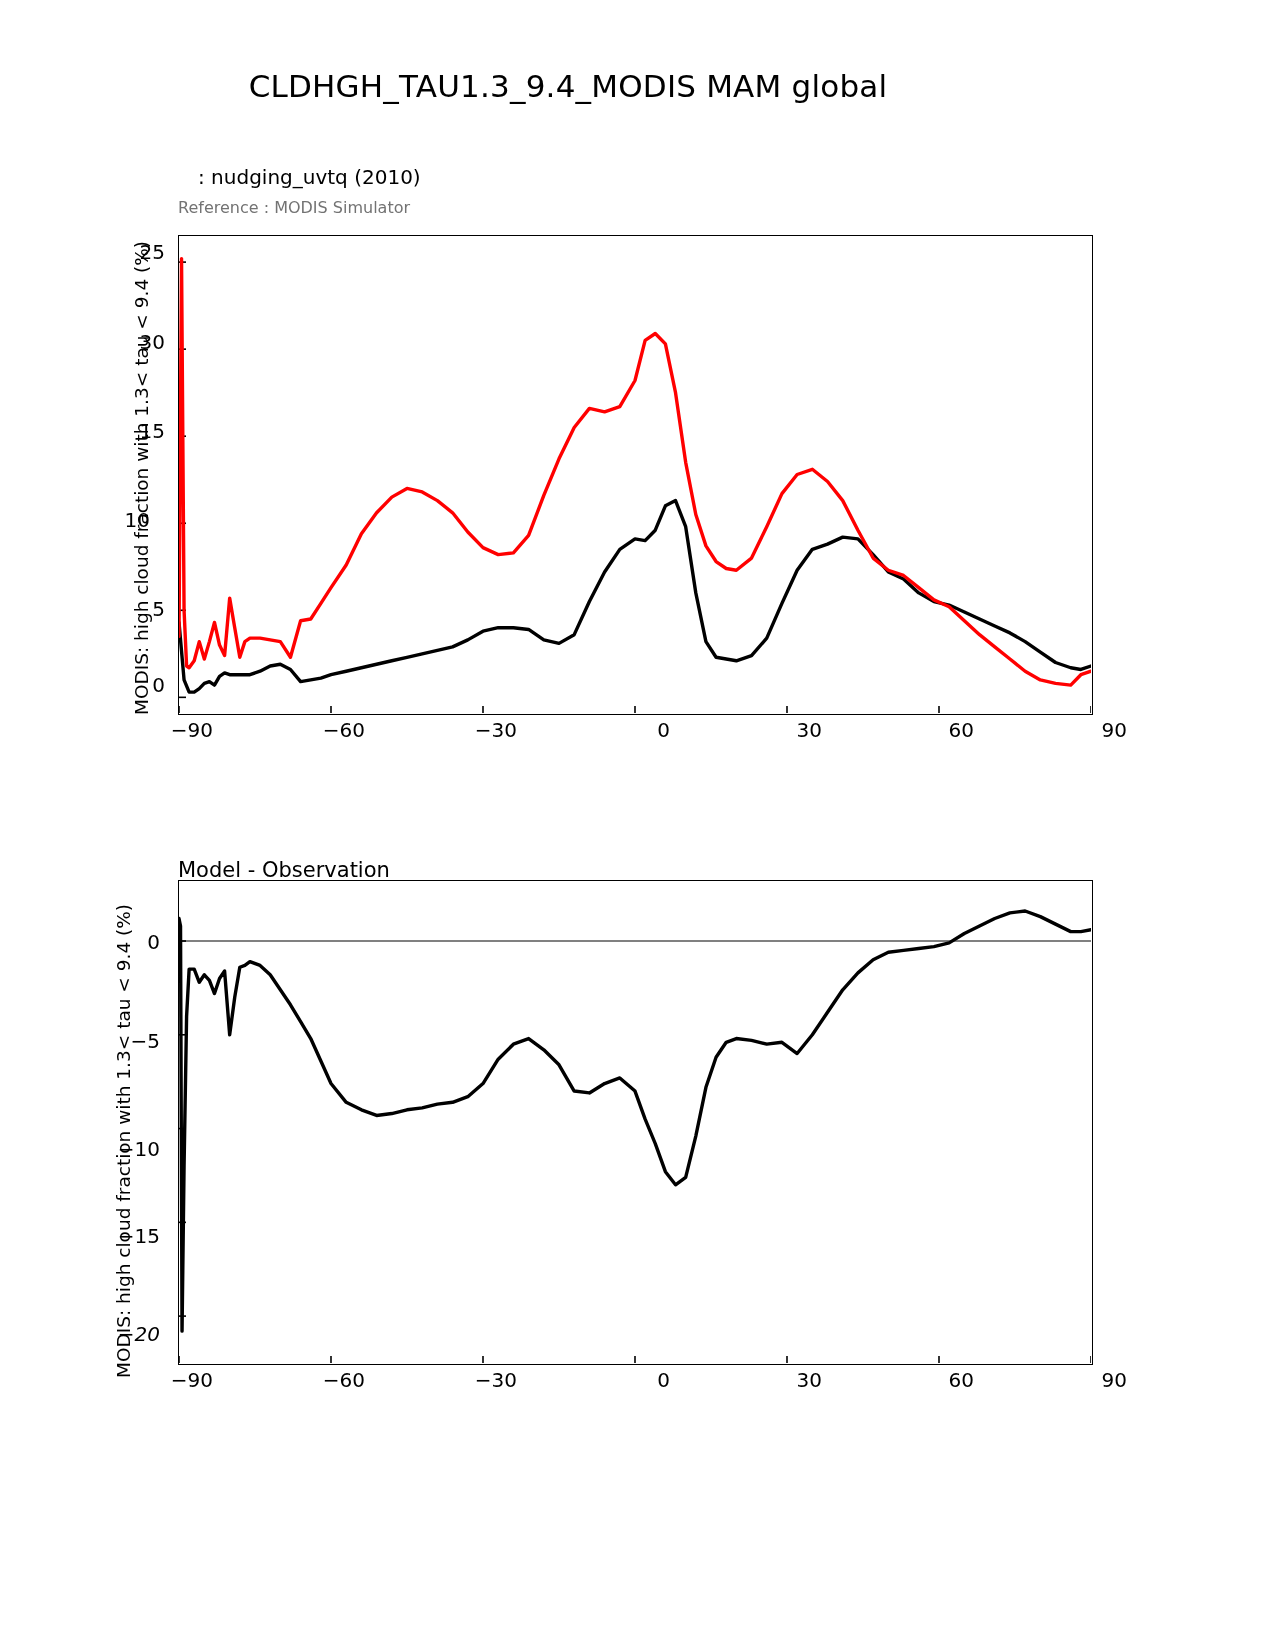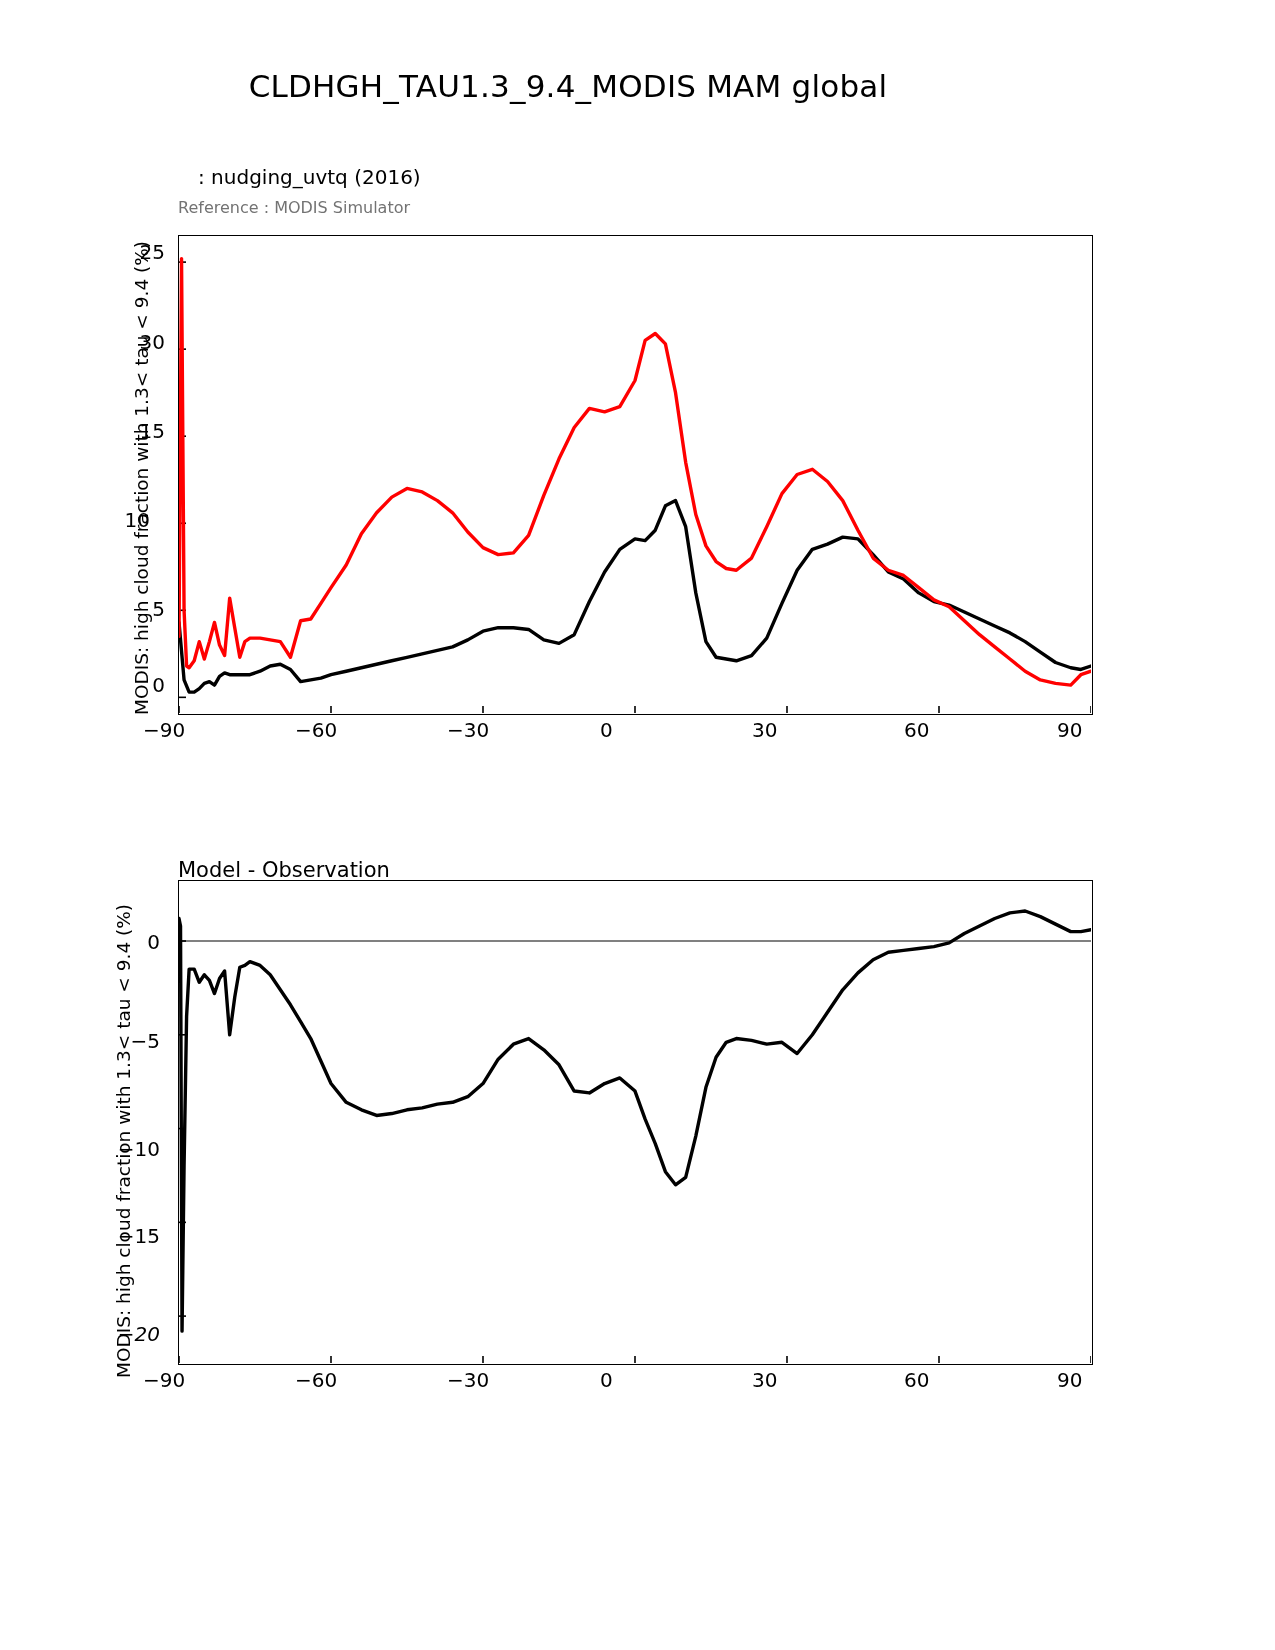--- a/index.html
+++ b/index.html
@@ -72,21 +72,21 @@
 
   .tick-label-y {
     position: absolute;
     font-size: 20px;
     text-align: right;
     width: 60px;
   }
   .tick-label-x {
     position: absolute;
     font-size: 20px;
-    text-align: left;
+    text-align: right;
     width: 70px;
   }
 
   
   #panel-bottom {
     position: absolute;
     left: 178px;
     top: 880px;
     width: 915px;
     height: 485px;
@@ -107,21 +107,21 @@
     left: 0;
     top: 0;
     display: block;
   }
 </style>
 </head>
 <body>
 
 <div id="figure-title">CLDHGH_TAU1.3_9.4_MODIS MAM global</div>
 
-<div id="legend-model">: nudging_uvtq (2016)</div>
+<div id="legend-model">: nudging_uvtq (2010)</div>
 <div id="legend-reference">Reference : MODIS Simulator</div>
 
 <div class="ylabel" id="ylabel-top">MODIS: high cloud fraction with 1.3&lt; tau &lt; 9.4 (%)</div>
 
 <div id="panel-top">
   <svg class="plot" id="svg-top" width="912" height="477" viewBox="0 0 912 477">
       <line x1="0" x2="0" y1="477" y2="470" stroke="#000" stroke-width="1.6"></line>
       <line x1="152" x2="152" y1="477" y2="470" stroke="#000" stroke-width="1.6"></line>
       <line x1="304" x2="304" y1="477" y2="470" stroke="#000" stroke-width="1.6"></line>
       <line x1="456" x2="456" y1="477" y2="470" stroke="#000" stroke-width="1.6"></line>

